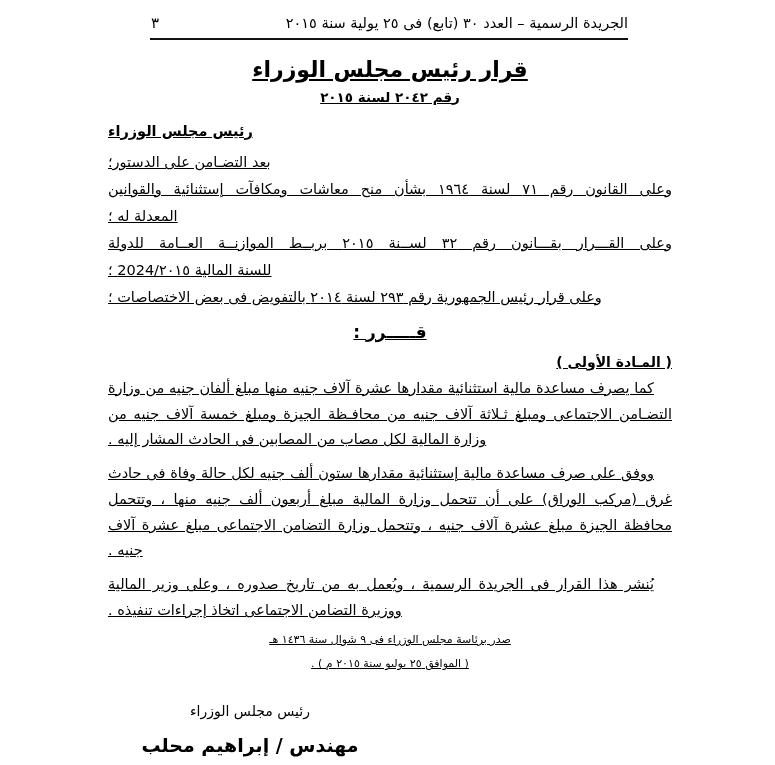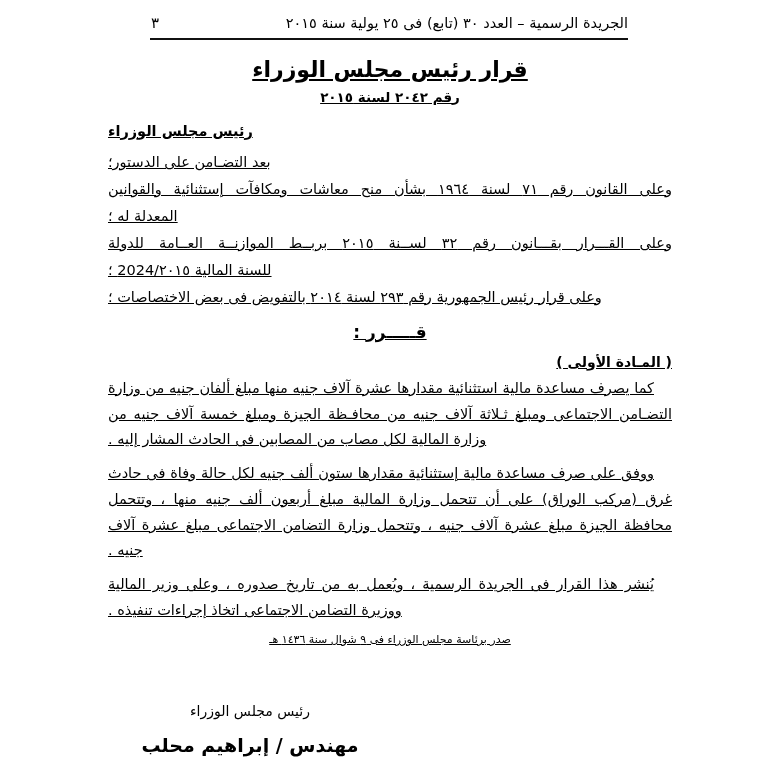--- a/index.html
+++ b/index.html
@@ -194,20 +194,21 @@
     <p class="decides">قـــــرر :</p>
 
     <h2 class="article-heading">( المـادة الأولى )</h2>
     <p class="body-par">كما يصرف مساعدة مالية استثنائية مقدارها عشرة آلاف جنيه منها مبلغ ألفان جنيه من وزارة التضـامن الاجتماعى ومبلغ ثـلاثة آلاف جنيه من محافـظة الجيزة ومبلغ خمسة آلاف جنيه من  وزارة المالية لكل مصاب من المصابين فى الحادث المشار إليه .</p>
     <p class="body-par">ووفق على صرف مساعدة مالية إستثنائية مقدارها ستون ألف جنيه لكل حالة وفاة فى حادث غرق (مركب الوراق) على أن تتحمل وزارة المالية مبلغ أربعون ألف جنيه منها ، وتتحمل محافظة الجيزة مبلغ عشرة آلاف جنيه ، وتتحمل وزارة التضامن الاجتماعى مبلغ عشرة آلاف جنيه .</p>
 
     <p class="body-par">يُنشر هذا القرار فى الجريدة الرسمية ، ويُعمل به من تاريخ صدوره ، وعلى وزير المالية ووزيرة التضامن الاجتماعى اتخاذ إجراءات تنفيذه .</p>
 
     <div class="sig-dates">
       <p>صدر برئاسة مجلس الوزراء فى ٩ شوال سنة ١٤٣٦ هـ</p>
+      <p>( الموافق ٢٥ يوليو سنة ٢٠١٥ م ) .</p>
     </div>
 
   </div>
 
   <div class="signature">
     <p class="role">رئيس مجلس الوزراء</p>
     <p class="name">مهندس / إبراهيم محلب</p>
   </div>
 
 </div>

